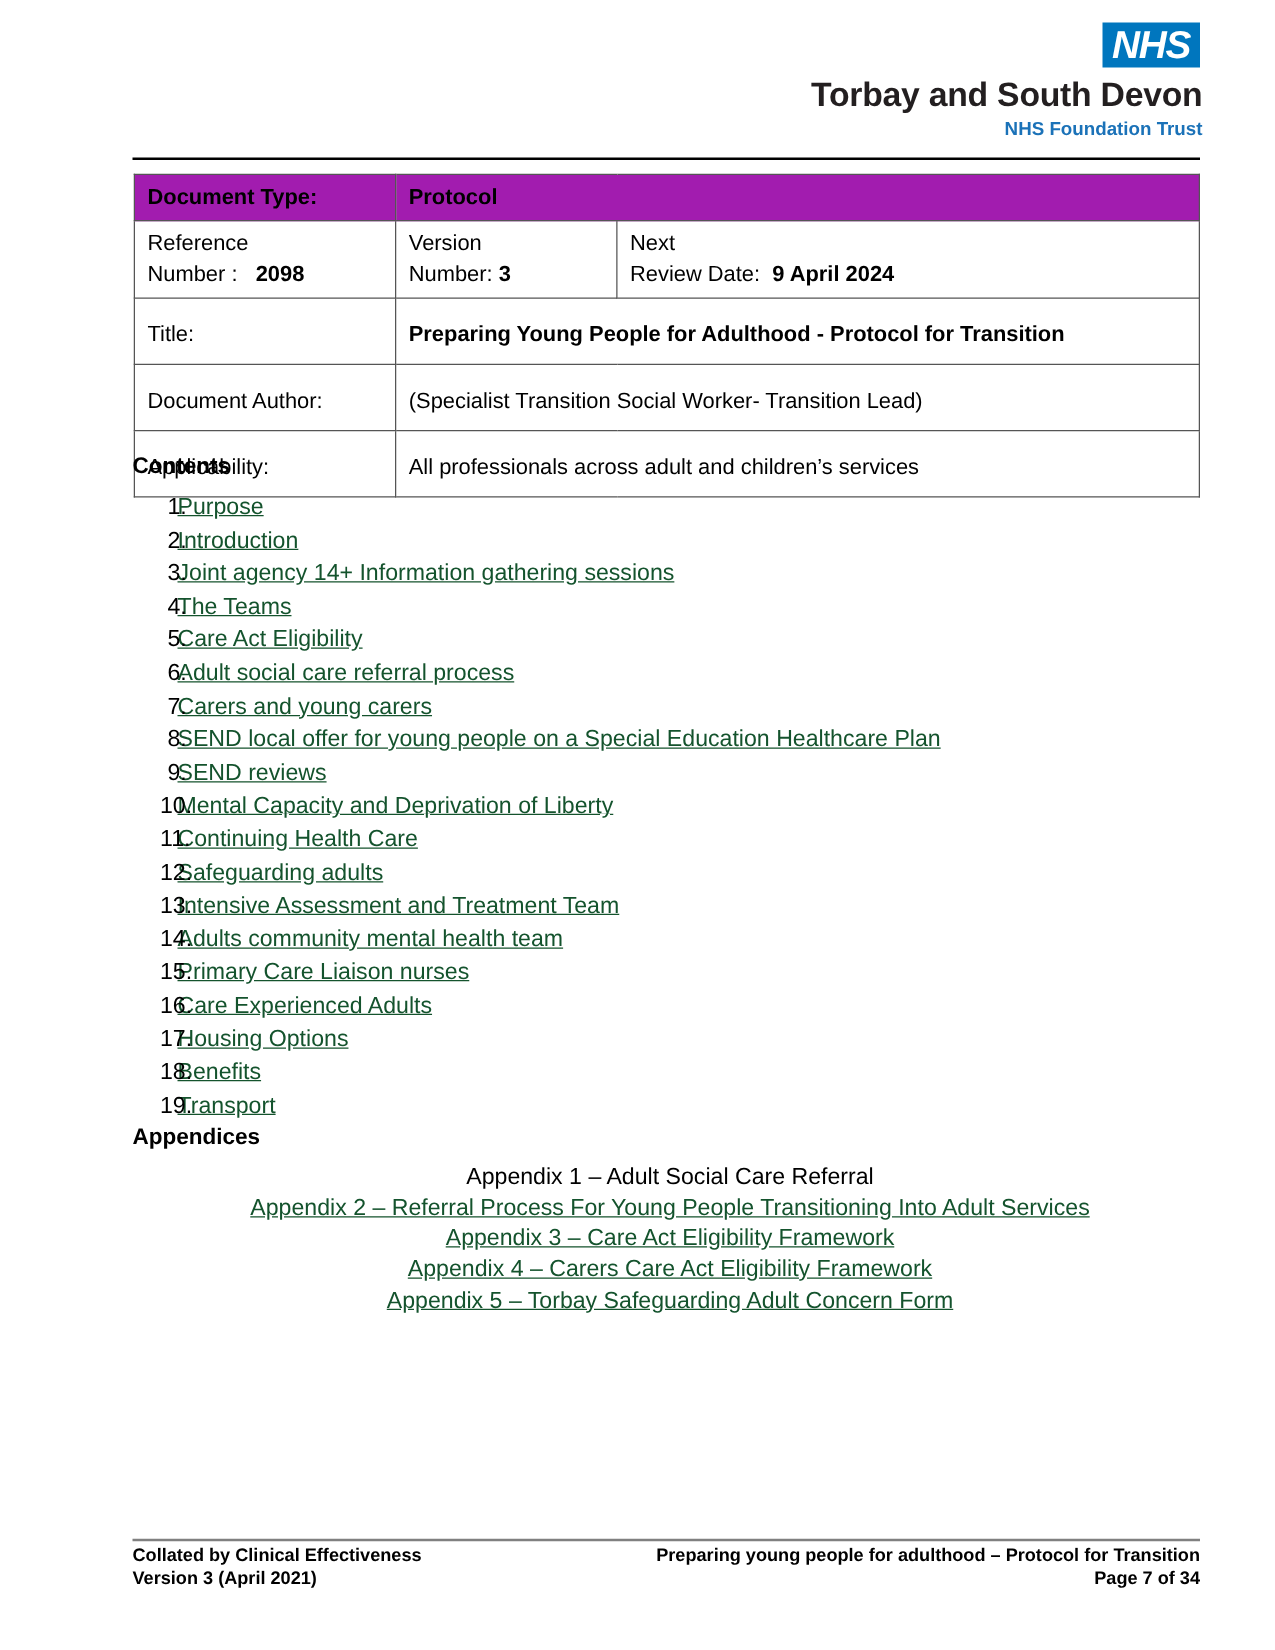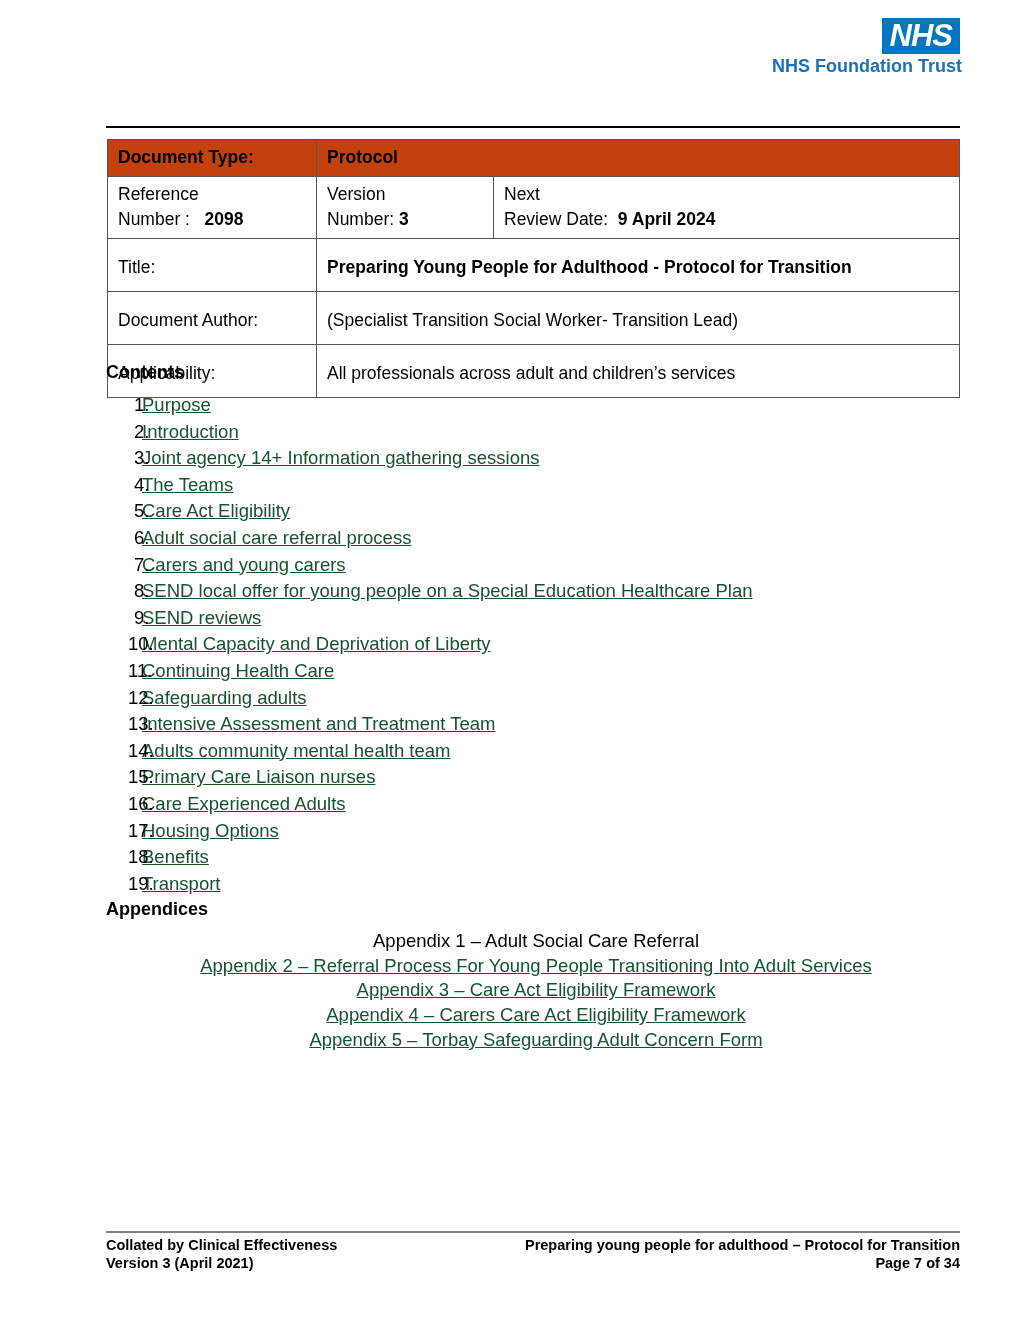--- a/index.html
+++ b/index.html
@@ -50,21 +50,21 @@
     font-size: 27px;
     line-height: 32px;
     color: #231f20;
     margin-top: 6px;
     letter-spacing: -0.2px;
     white-space: nowrap;
   }
   .trust-sub {
     font-family: "Liberation Sans", sans-serif;
     font-weight: bold;
-    font-size: 18px;
+    font-size: 15px;
     line-height: 20px;
     color: #1B72B8;
     margin-top: 2px;
     white-space: nowrap;
   }
 
   
   .header-rule {
     position: absolute;
     left: 106px;
@@ -88,21 +88,21 @@
     border: 1px solid #555555;
     padding: 5px 8px 6px 10px;
     vertical-align: top;
     line-height: 25px;
     font-size: 17.5px;
     color: #000000;
   }
   .c1 { width: 209px; }
   .c2 { width: 177px; }
   .c3 { width: auto; }
-  .shaded { background: #c2410c; margin-left: 19px; }
+  .shaded { background: #a21caf; margin-left: 19px; }
   .b { font-weight: bold; }
   .rowpad td { padding-top: 16px; padding-bottom: 11px; }
 
   
   .content {
     position: absolute;
     left: 106px;
     top: 360px;
     width: 860px;
   }
@@ -187,20 +187,21 @@
   .footer-left { text-align: left; }
   .footer-right { text-align: center; }
 </style>
 </head>
 <body>
 
 <div class="page">
 
   <div class="header">
     <div class="nhs-badge">NHS</div>
+    <div class="trust-name">Torbay and South Devon</div>
     <div class="trust-sub">NHS Foundation Trust</div>
   </div>
 
   <div class="header-rule"></div>
 
   <table class="info-table">
     <colgroup>
       <col class="c1">
         <col class="c2">
         <col class="c3">

